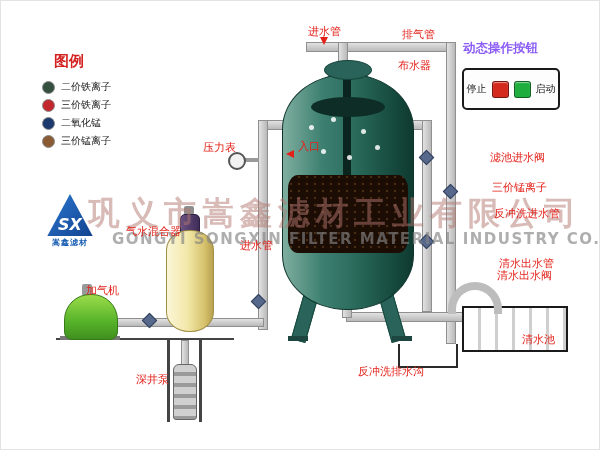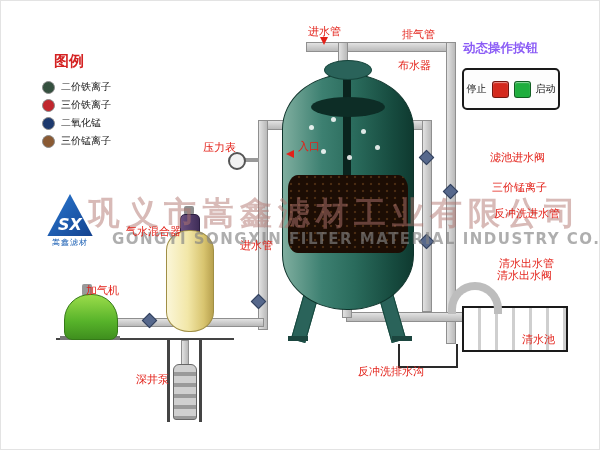--- a/index.html
+++ b/index.html
@@ -64,21 +64,21 @@
   .panel-btn{width:15px;height:15px;border-radius:3px;border:1px solid rgba(0,0,0,.45);box-shadow:inset 0 1px 1px rgba(255,255,255,.5);}
   
   .wm-cn{position:absolute;left:88px;top:192px;font-size:32px;font-weight:bold;letter-spacing:6px;
     color:rgba(178,118,112,.5);white-space:nowrap;z-index:48;}
   .wm-en{position:absolute;left:112px;top:230px;font-size:15px;font-weight:bold;letter-spacing:1.5px;
     color:rgba(130,130,130,.65);white-space:nowrap;z-index:48;}
   .logo{position:absolute;left:38px;top:194px;width:64px;text-align:center;z-index:46;}
   .logo-mark{width:54px;height:42px;margin:0 auto;background:linear-gradient(135deg,#2b7bd4,#123f8c);
     clip-path:polygon(8% 100%,50% 0%,92% 100%);display:flex;align-items:flex-end;justify-content:center;
     color:#fff;font-weight:bold;font-style:italic;font-size:16px;padding-bottom:2px;box-sizing:border-box;}
-  .logo-cap{font-size:8px;color:#1a5fb4;font-weight:normal;letter-spacing:1px;margin-top:1px;}
+  .logo-cap{font-size:8px;color:#1a5fb4;font-weight:bold;letter-spacing:1px;margin-top:1px;}
 </style>
 </head>
 <body>
 
 <div class="canvas">
 
   <div class="legend">
     <div class="legend-title">图例</div>
     <div class="legend-item">
       <span class="legend-dot" style="background-color: rgb(53, 80, 63);"></span>

